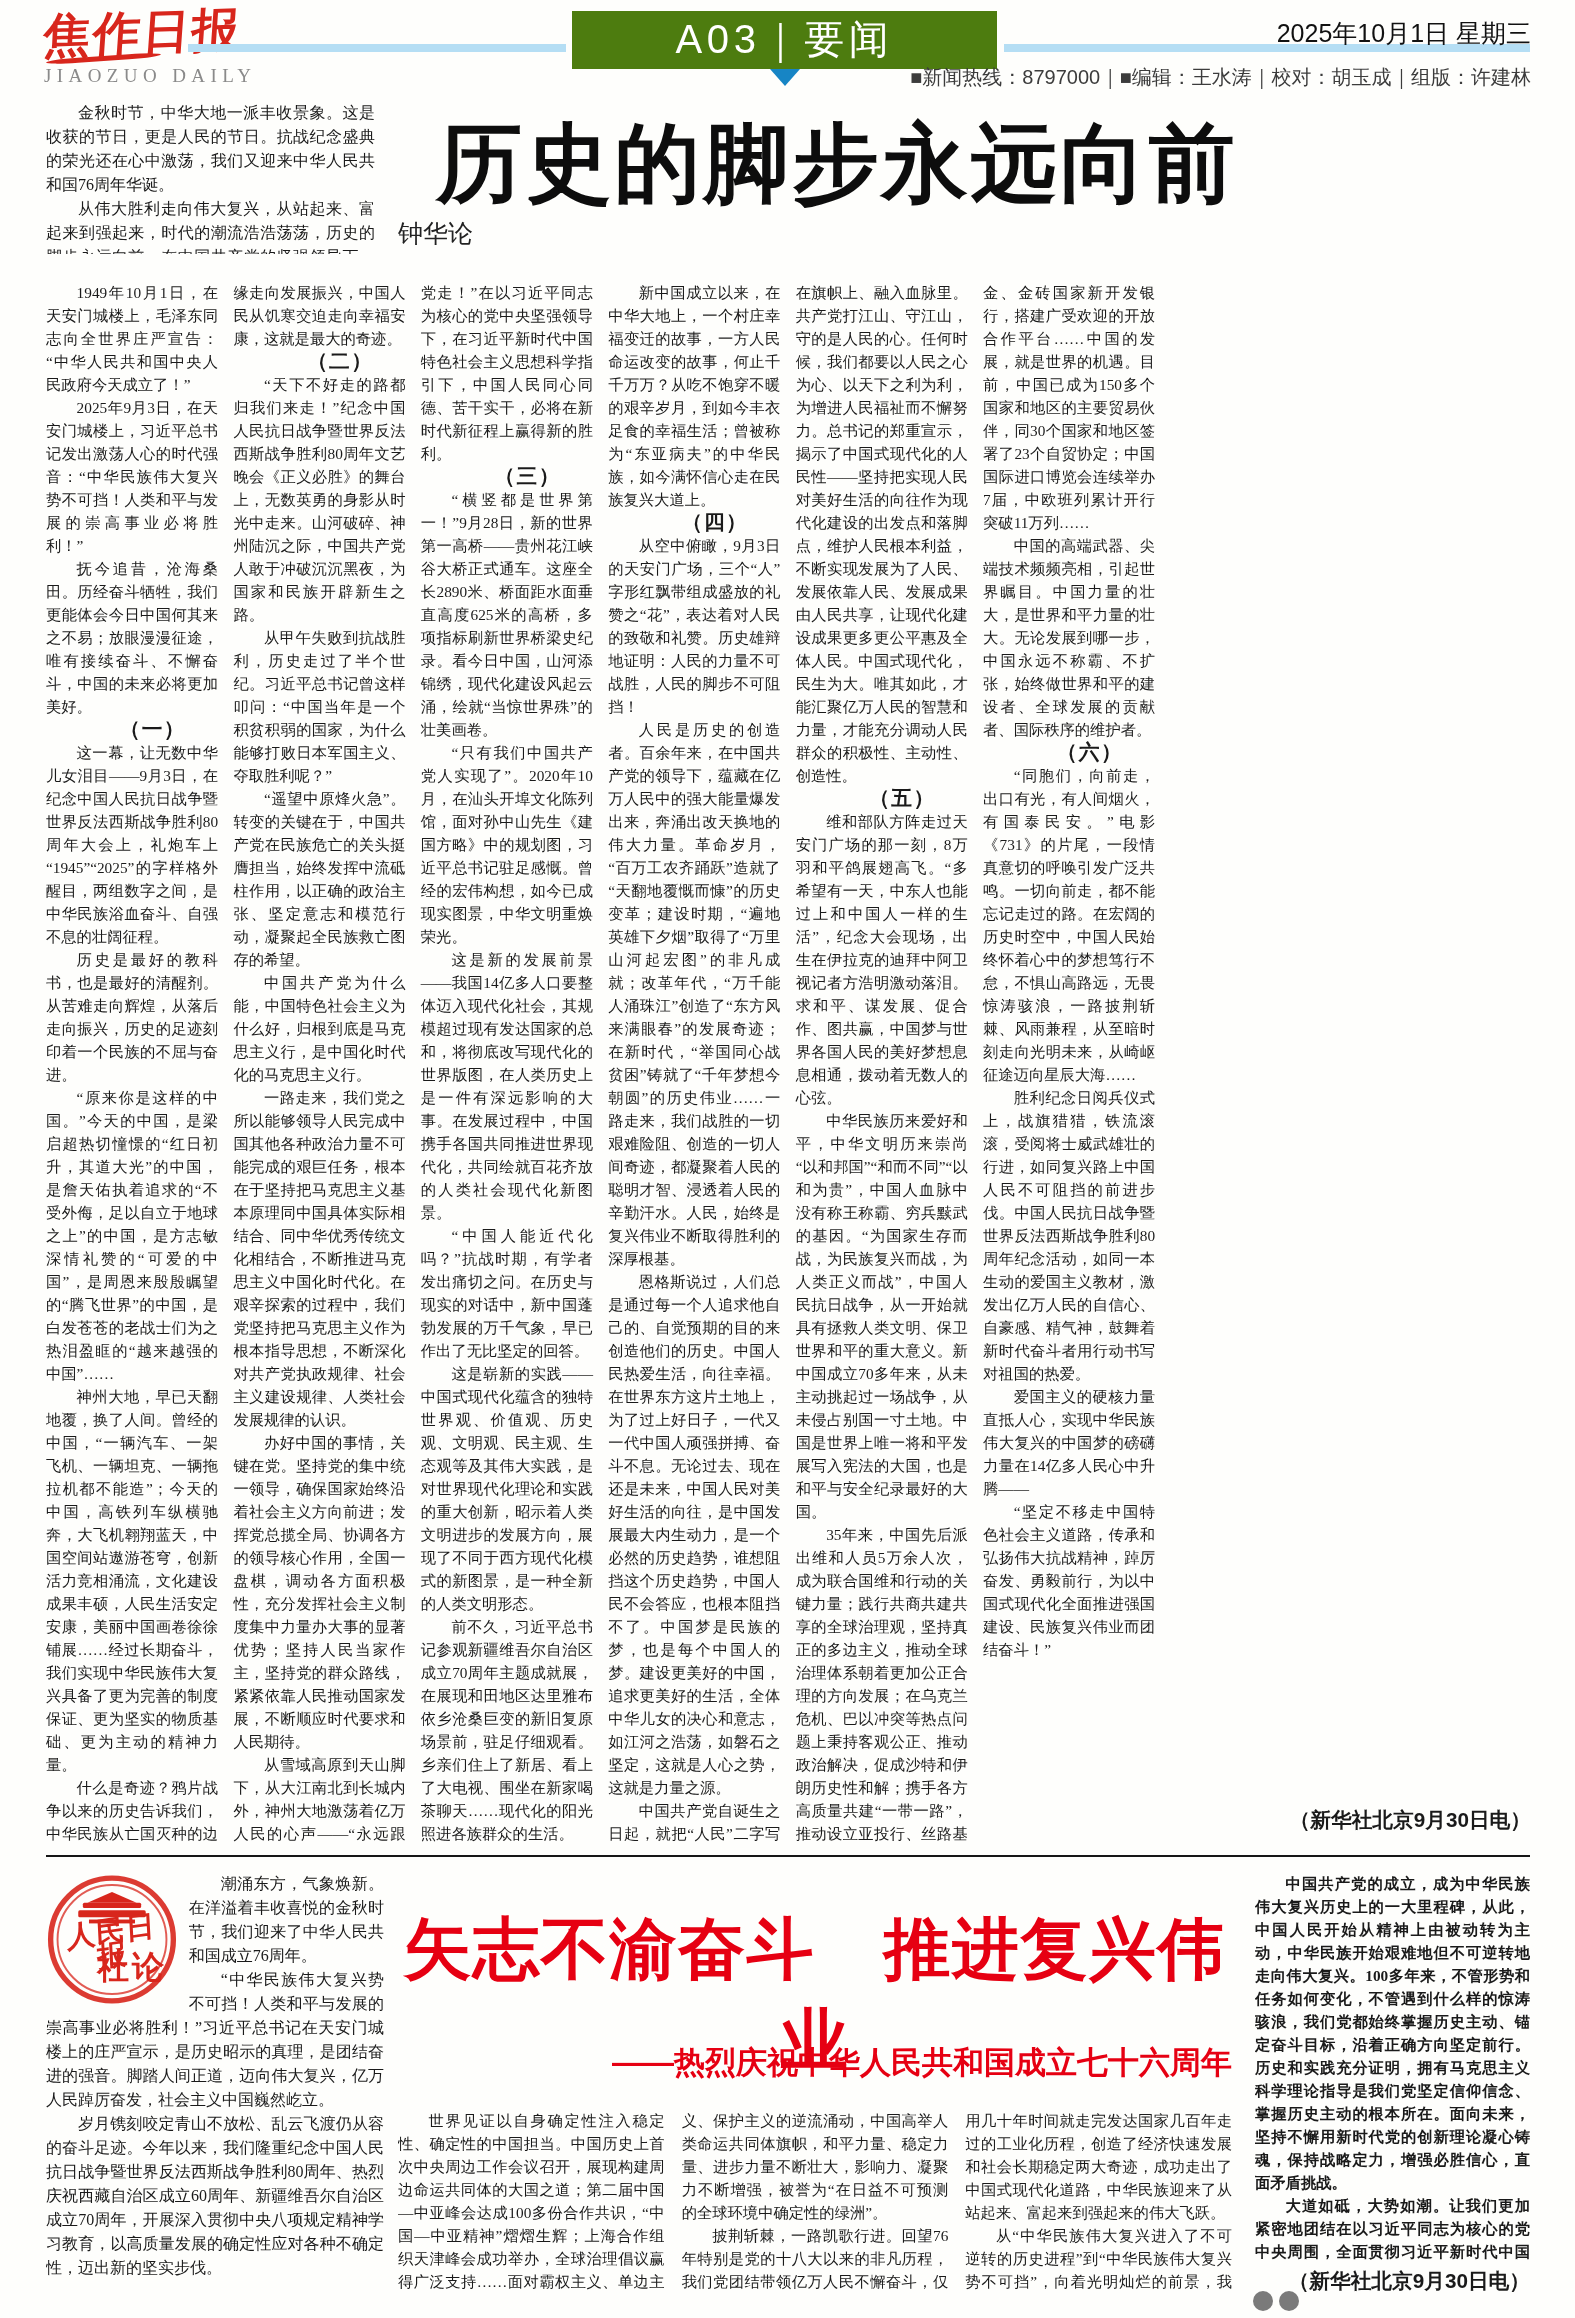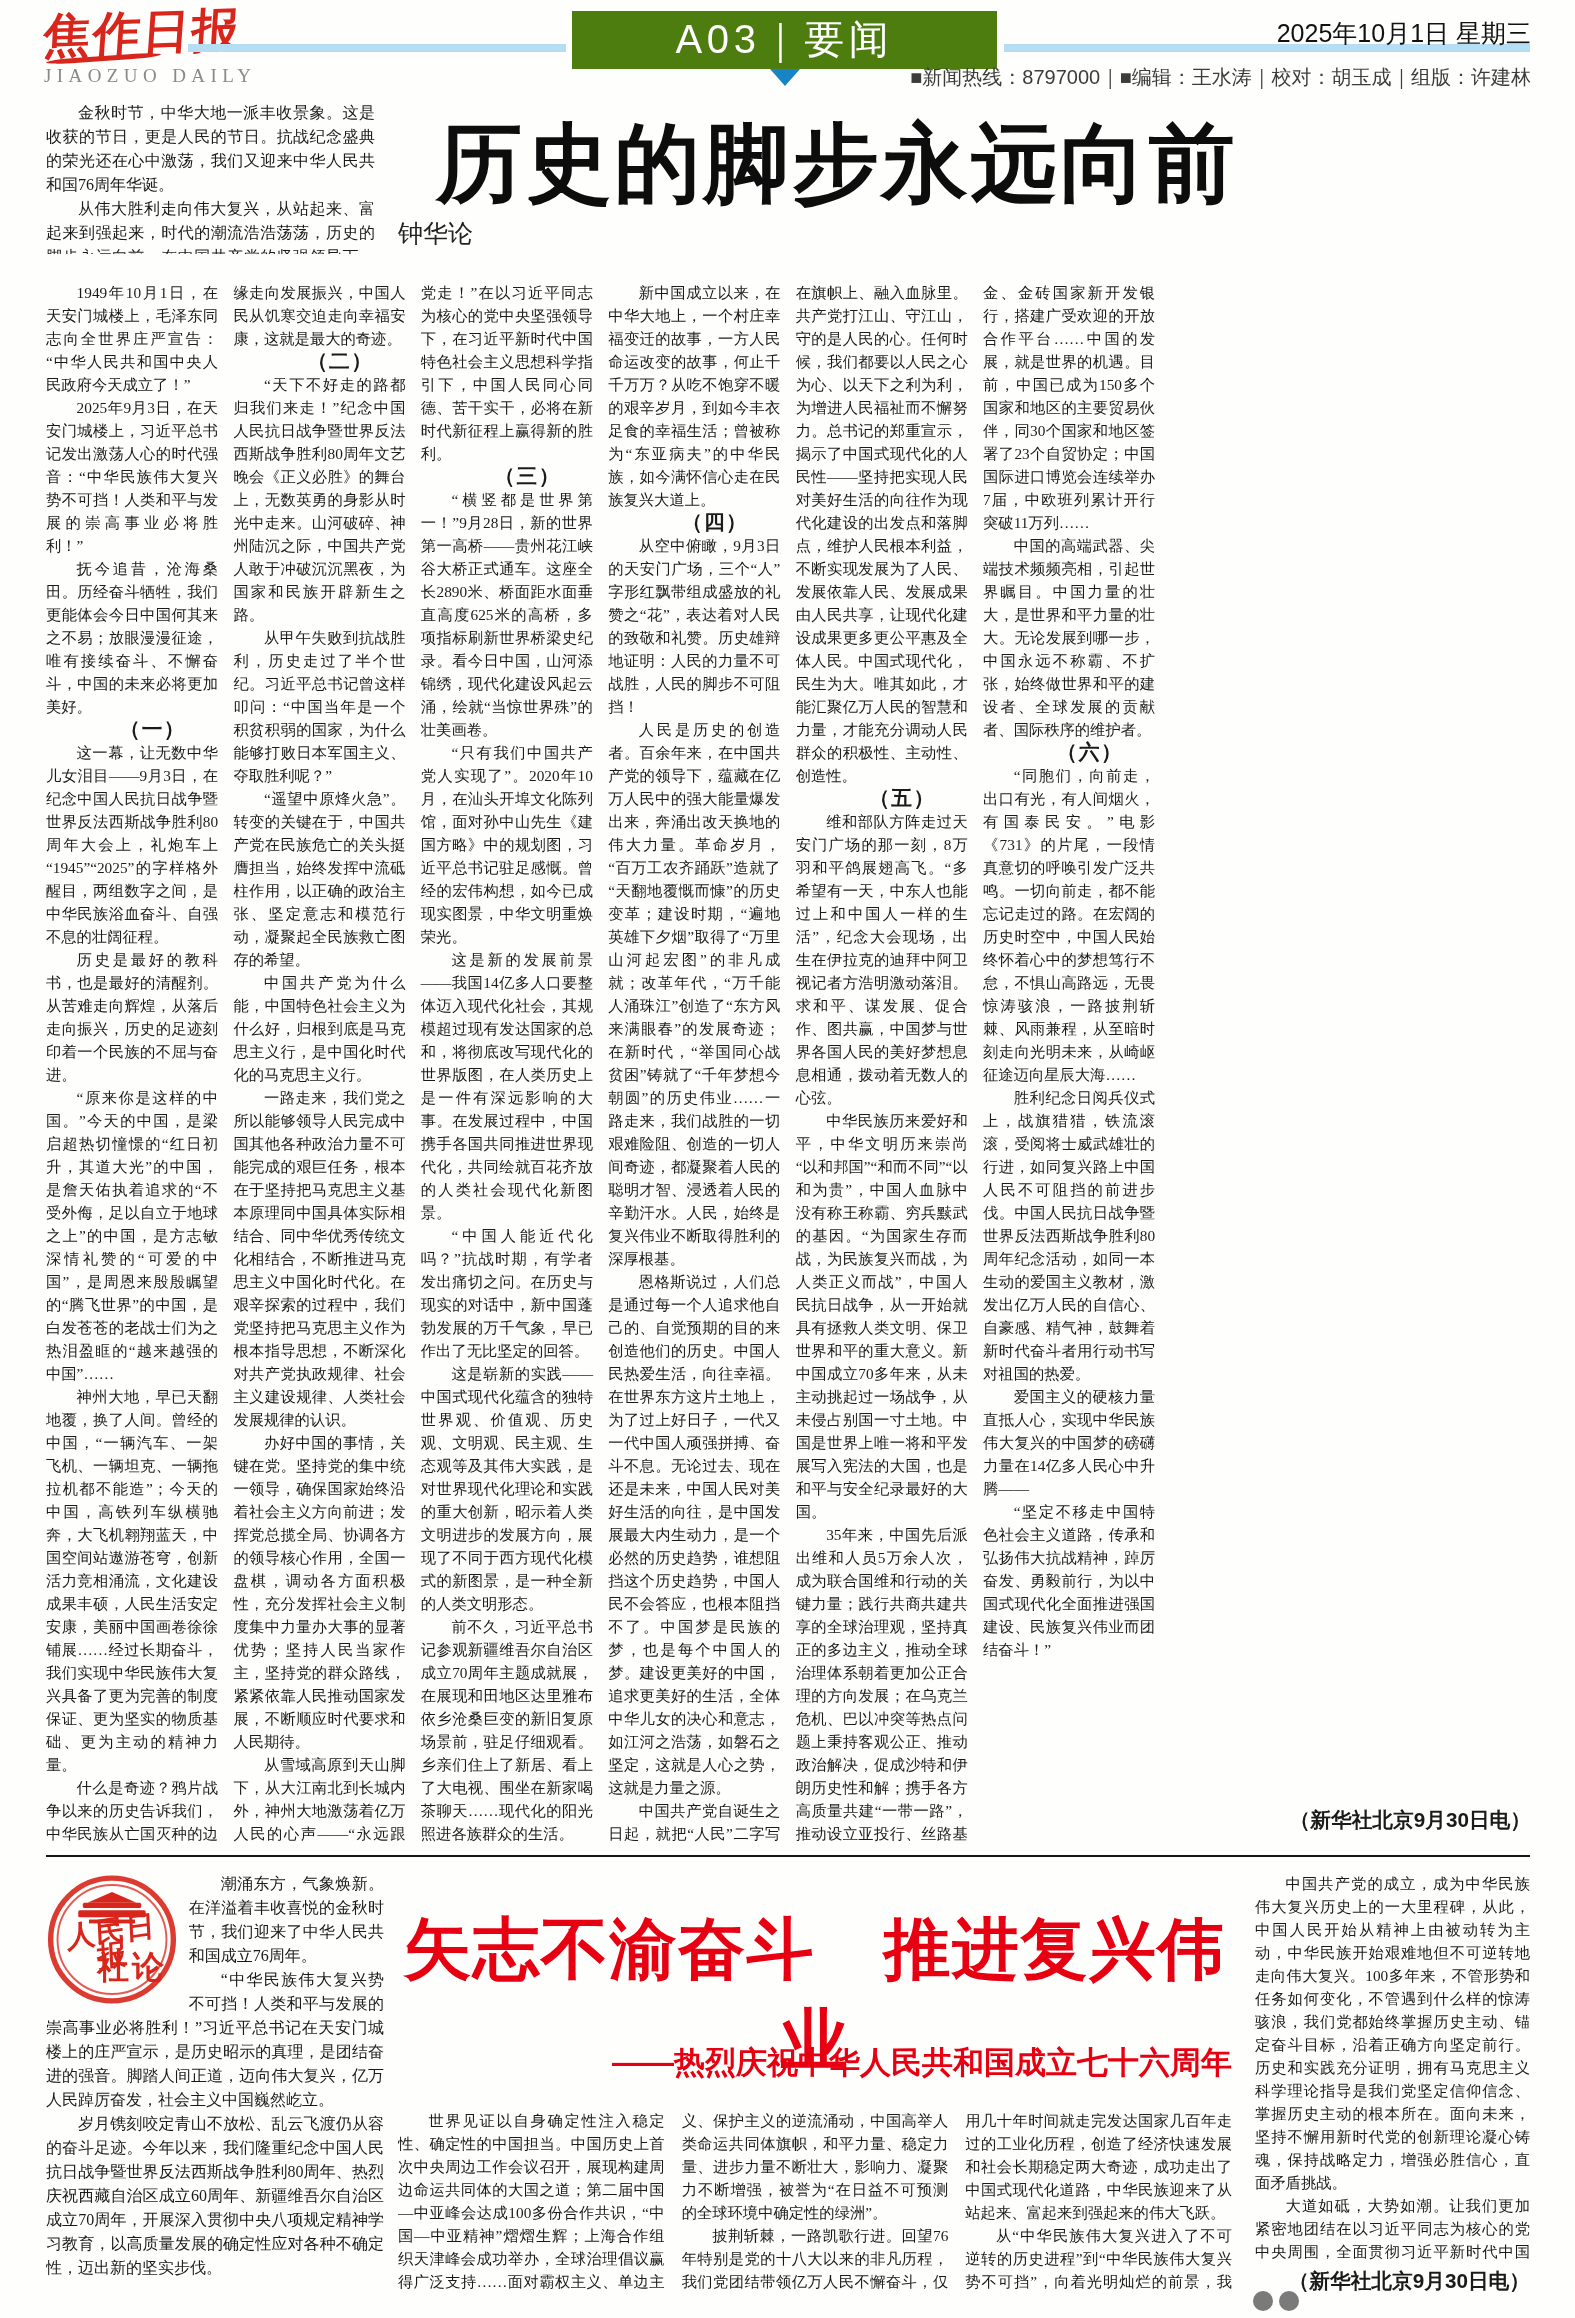--- a/index.html
+++ b/index.html
@@ -51,21 +51,21 @@
   .seal-edit{position:absolute;left:40px;top:83px;width:92px;text-align:center;
       font-family:"DejaVu Serif",serif;font-weight:900;font-size:32px;color:#d8261c;letter-spacing:3.1px;}
   .ed-title{position:absolute;left:398px;top:1904px;width:834px;text-align:center;
       font-family:"Liberation Sans","DejaVu Sans",sans-serif;font-weight:900;font-size:67px;
       color:#e60012;letter-spacing:1.5px;}
   .ed-subtitle{position:absolute;left:398px;top:2042px;width:834px;text-align:right;
       font-family:"Liberation Sans","DejaVu Sans",sans-serif;font-weight:700;font-size:31px;color:#e60012;}
   .ed-mid{position:absolute;left:398px;top:2109px;width:834px;height:196px;overflow:hidden;
       column-count:3;column-gap:17px;column-fill:auto;font-size:15.3px;line-height:23px;text-align:justify;}
   .ed-right{position:absolute;left:1255px;top:1872px;width:275px;height:392px;overflow:hidden;
-      font-size:15.3px;line-height:23px;text-align:justify;}
+      font-size:15.3px;line-height:23px;text-align:justify;font-weight:bold;}
   .ed-dateline{position:absolute;left:1224px;top:2267px;width:306px;text-align:right;
       font-family:"Liberation Sans","DejaVu Sans",sans-serif;font-weight:700;font-size:20.7px;}
   .dot{position:absolute;width:20px;height:20px;border-radius:50%;background:#7a7a7a;top:2291px;}
   .dot-1{left:1253px;} .dot-2{left:1279px;}
 </style>
 </head>
 <body>
 
 <div class="page">
 

